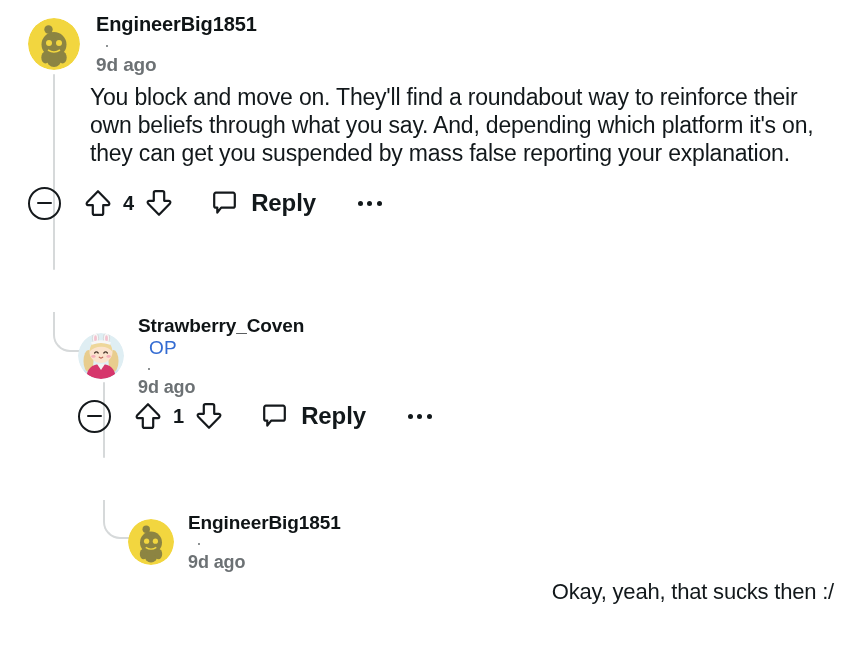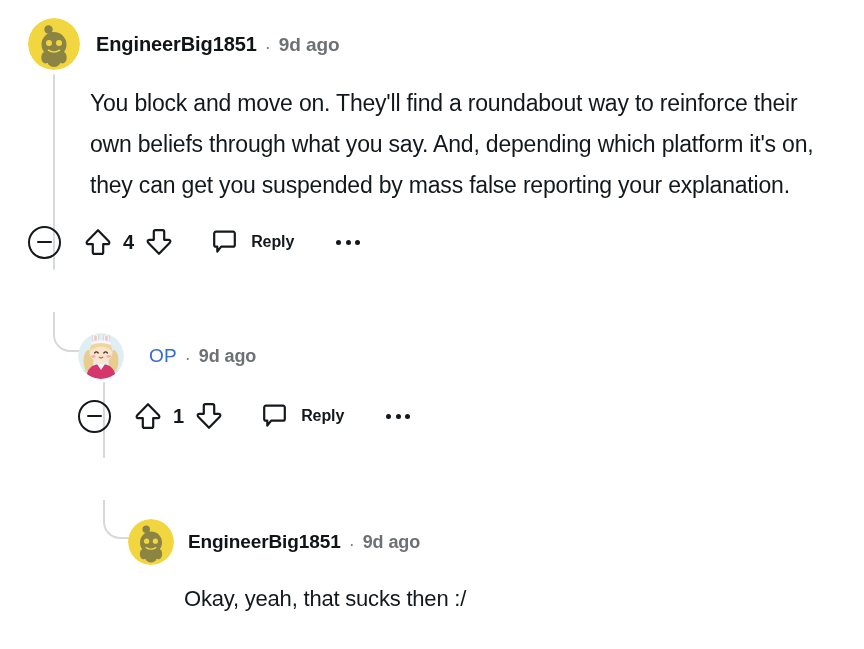--- a/index.html
+++ b/index.html
@@ -47,23 +47,24 @@
     border-radius: 50%;
     flex: 0 0 auto;
     overflow: hidden;
     position: relative;
   }
   .depth-1 .avatar,
   .depth-2 .avatar { width: 46px; height: 46px; }
 
   .byline {
     display: flex;
-    align-items: flex-end;
+    align-items: flex-start;
     margin-left: 16px;
     white-space: nowrap;
+    flex-direction: column;
   }
   .depth-1 .byline,
   .depth-2 .byline { margin-left: 14px; }
 
   .username {
     font-size: 20px;
     font-weight: 700;
     letter-spacing: -0.1px;
     color: #0f1416;
   }
@@ -90,28 +91,28 @@
     font-weight: 700;
     color: #6c7174;
     letter-spacing: -0.1px;
   }
   .depth-1 .timestamp,
   .depth-2 .timestamp { font-size: 18px; }
 
   
   .c-body {
     font-size: 23px;
-    line-height: 41px;
+    line-height: 28px;
     color: #12181b;
     letter-spacing: -0.2px;
     font-weight: 400;
   }
   .depth-0 .c-body { margin: 13px 0 0 62px; width: 740px; }
   .depth-1 .c-body { margin: 12px 0 0 56px; width: 690px; }
-  .depth-2 .c-body { margin: 12px 0 0 56px; width: 650px; }
+  .depth-2 .c-body { margin: 12px 0 0 56px; width: 650px; text-align: right; }
   .depth-1 .c-body,
   .depth-2 .c-body { font-size: 22px; }
 
   
   .c-actions {
     display: flex;
     align-items: center;
     height: 44px;
     margin-top: 14px;
   }
@@ -148,21 +149,21 @@
     text-align: center;
   }
 
   .reply-btn {
     display: flex;
     align-items: center;
     margin-left: 38px;
     cursor: pointer;
   }
   .reply-label {
-    font-size: 16px;
+    font-size: 24px;
     font-weight: 700;
     color: #12181b;
     margin-left: 13px;
     letter-spacing: -0.1px;
   }
 
   .more-btn {
     margin-left: 40px;
     display: flex;
     align-items: center;
@@ -298,20 +299,21 @@
             <path d="M25.8 20 Q27.6 17.8 29.4 20" stroke="#4a382c" stroke-width="1.3" fill="none" stroke-linecap="round"></path>
 
             <ellipse cx="15.4" cy="23.4" rx="2.2" ry="1.4" fill="#f6afb9"></ellipse>
             <ellipse cx="30.6" cy="23.4" rx="2.2" ry="1.4" fill="#f6afb9"></ellipse>
 
             <path d="M21.2 24.2 Q23 26.1 24.8 24.2" stroke="#b9604f" stroke-width="1.1" fill="none" stroke-linecap="round"></path>
           </g>
         </svg>
       </div>
       <div class="byline">
+        <span class="username">Strawberry_Coven</span>
         <span class="op-badge">OP</span>
         <span class="dot-sep">·</span>
         <span class="timestamp">9d ago</span>
       </div>
     </div>
     <div class="c-actions">
       <div class="collapse-btn">
         <span class="bar"></span>
       </div>
       <div class="votes">

